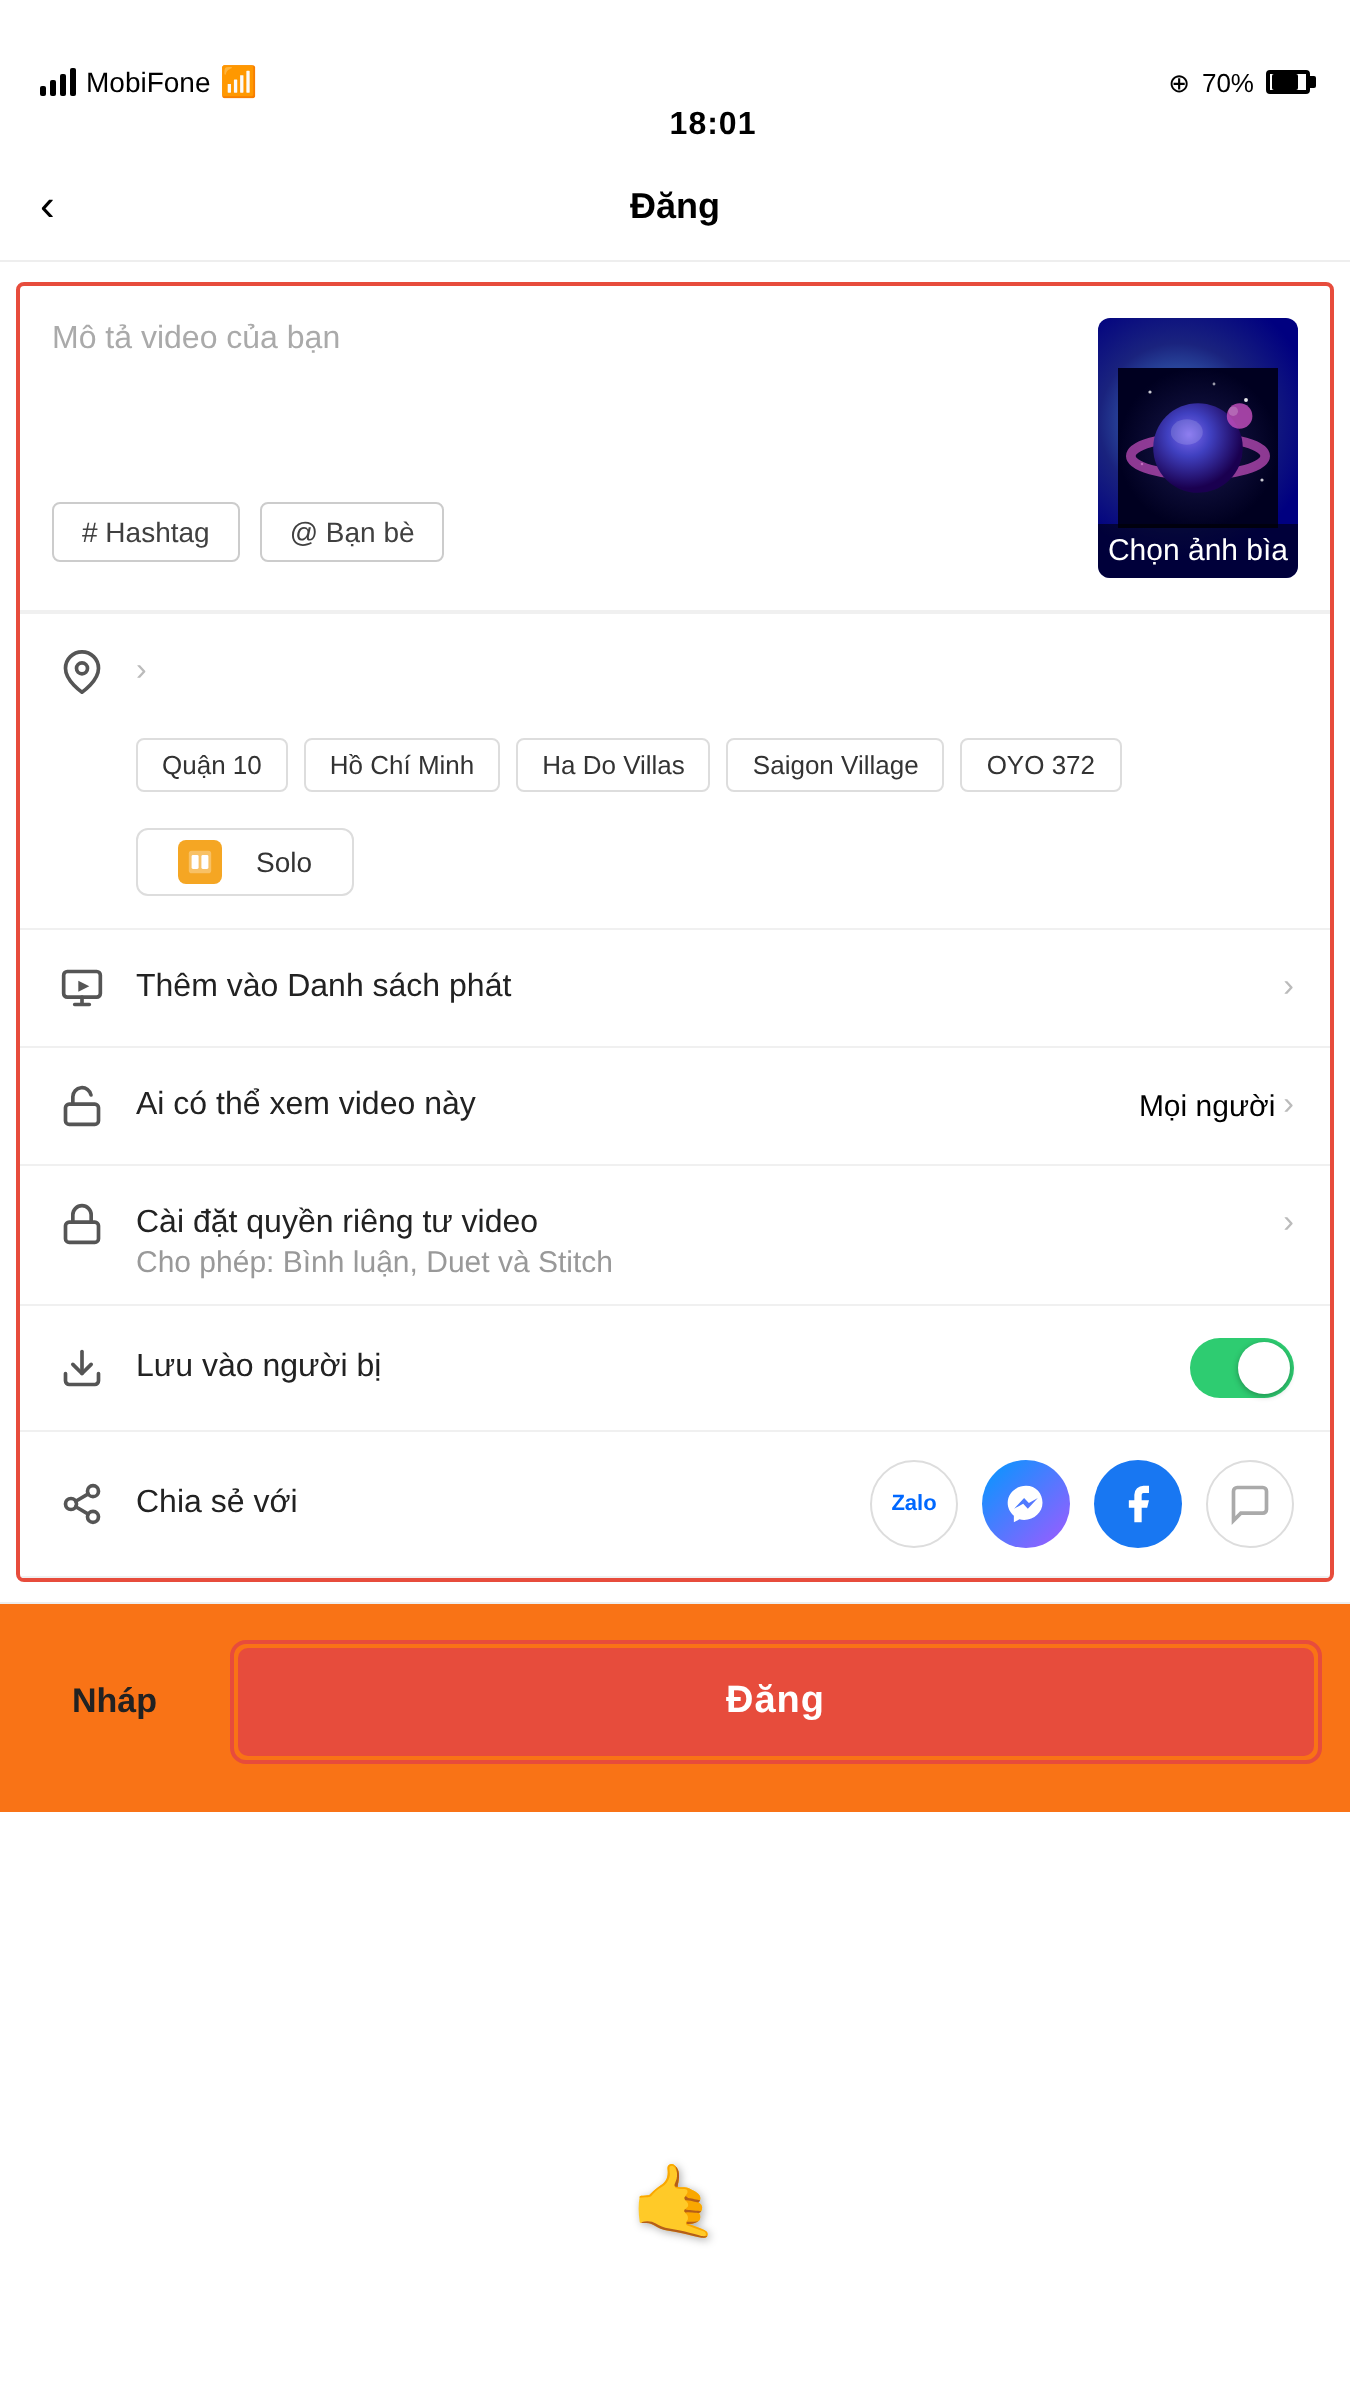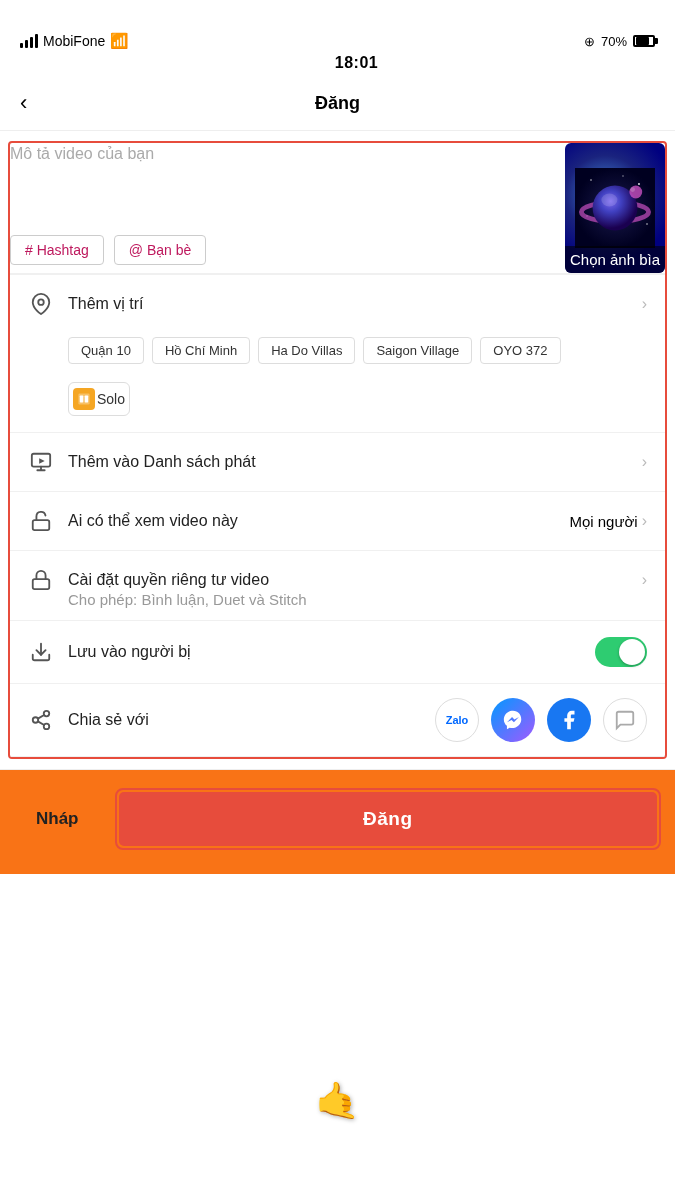--- a/index.html
+++ b/index.html
@@ -107,20 +107,21 @@
     .main-content {
       border: 2px solid #e74c3c;
       margin: 10px 8px;
       border-radius: 4px;
       overflow: hidden;
     }
 
     
     .description-area {
       display: flex;
+      padding: 16px;
       gap: 12px;
       border-bottom: 1px solid #f0f0f0;
     }
     .description-input-area {
       flex: 1;
     }
     .description-placeholder {
       color: #aaa;
       font-size: 16px;
       line-height: 1.4;
@@ -129,21 +130,21 @@
     .description-tags {
       display: flex;
       gap: 10px;
       margin-top: 12px;
     }
     .tag-btn {
       border: 1px solid #ccc;
       border-radius: 4px;
       padding: 6px 14px;
       font-size: 14px;
-      color: #be185d;
+      color: #404040;
       cursor: pointer;
       background: #fff;
       display: flex;
       align-items: center;
       gap: 5px;
     }
     .thumbnail-area {
       width: 100px;
       height: 130px;
       border-radius: 6px;
@@ -233,24 +234,24 @@
       cursor: pointer;
     }
 
     
     .solo-section {
       padding: 4px 18px 16px 58px;
     }
     .solo-badge {
       display: inline-flex;
       align-items: center;
-      gap: 2px;
+      gap: 17px;
       border: 1px solid #ddd;
       border-radius: 6px;
-      padding: 5px 4px;
+      padding: 5px 20px;
       cursor: pointer;
     }
     .solo-icon {
       width: 22px;
       height: 22px;
       background: #f5a623;
       border-radius: 4px;
       display: flex;
       align-items: center;
       justify-content: center;
@@ -483,21 +484,20 @@
   <div class="divider"></div>
 
   <div class="menu-section">
     <div class="menu-row">
       <div class="menu-icon">
         <svg width="22" height="22" viewBox="0 0 24 24" fill="none" stroke="#555" stroke-width="2" stroke-linecap="round" stroke-linejoin="round">
           <path d="M21 10c0 7-9 13-9 13s-9-6-9-13a9 9 0 0 1 18 0z"></path>
           <circle cx="12" cy="10" r="3"></circle>
         </svg>
       </div>
-      <span class="menu-label">Thêm vị trí</span>
       <span class="chevron">›</span>
     </div>
 
     <div class="location-tags">
       <span class="location-tag">Quận 10</span>
       <span class="location-tag">Hồ Chí Minh</span>
       <span class="location-tag">Ha Do Villas</span>
       <span class="location-tag">Saigon Village</span>
       <span class="location-tag">OYO 372</span>
     </div>

